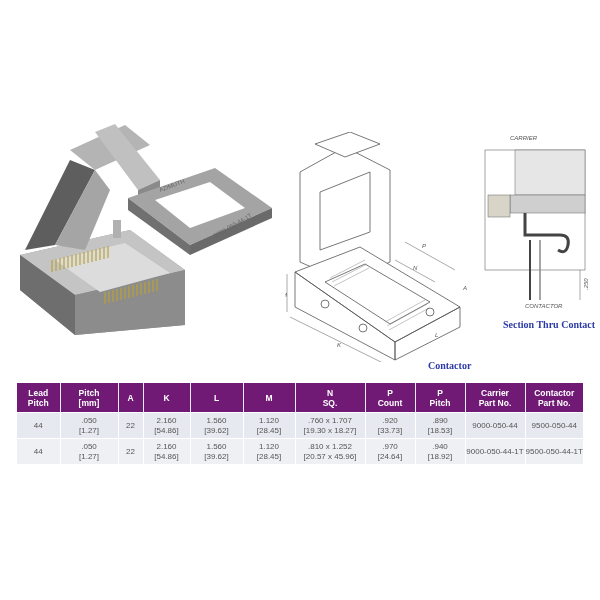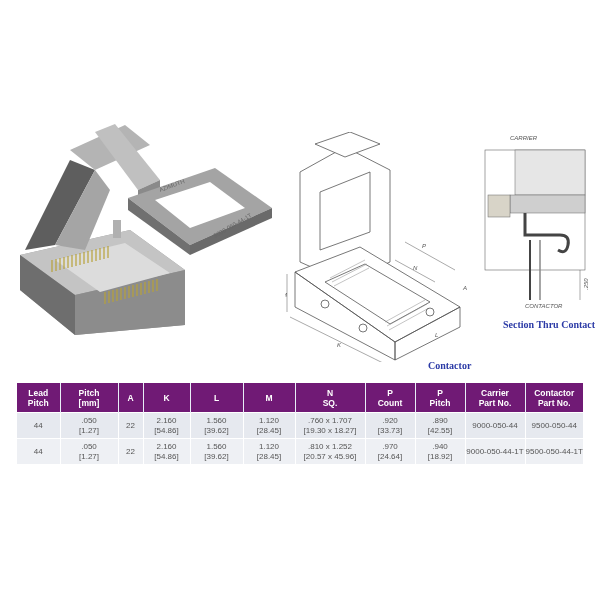--- a/index.html
+++ b/index.html
@@ -207,21 +207,21 @@
       <td>
           <span class="cellline">.760 x 1.707</span>
           <span class="cellline">[19.30 x 18.27]</span>
         </td>
       <td>
           <span class="cellline">.920</span>
           <span class="cellline">[33.73]</span>
         </td>
       <td>
           <span class="cellline">.890</span>
-          <span class="cellline">[42.55]</span>
+          <span class="cellline">[18.53]</span>
         </td>
       <td><span>9000-050-44</span></td>
       <td><span>9500-050-44</span></td>
     </tr>
     <tr>
       <td><span>44</span></td>
       <td>
           <span class="cellline">.050</span>
           <span class="cellline">[1.27]</span>
         </td>

